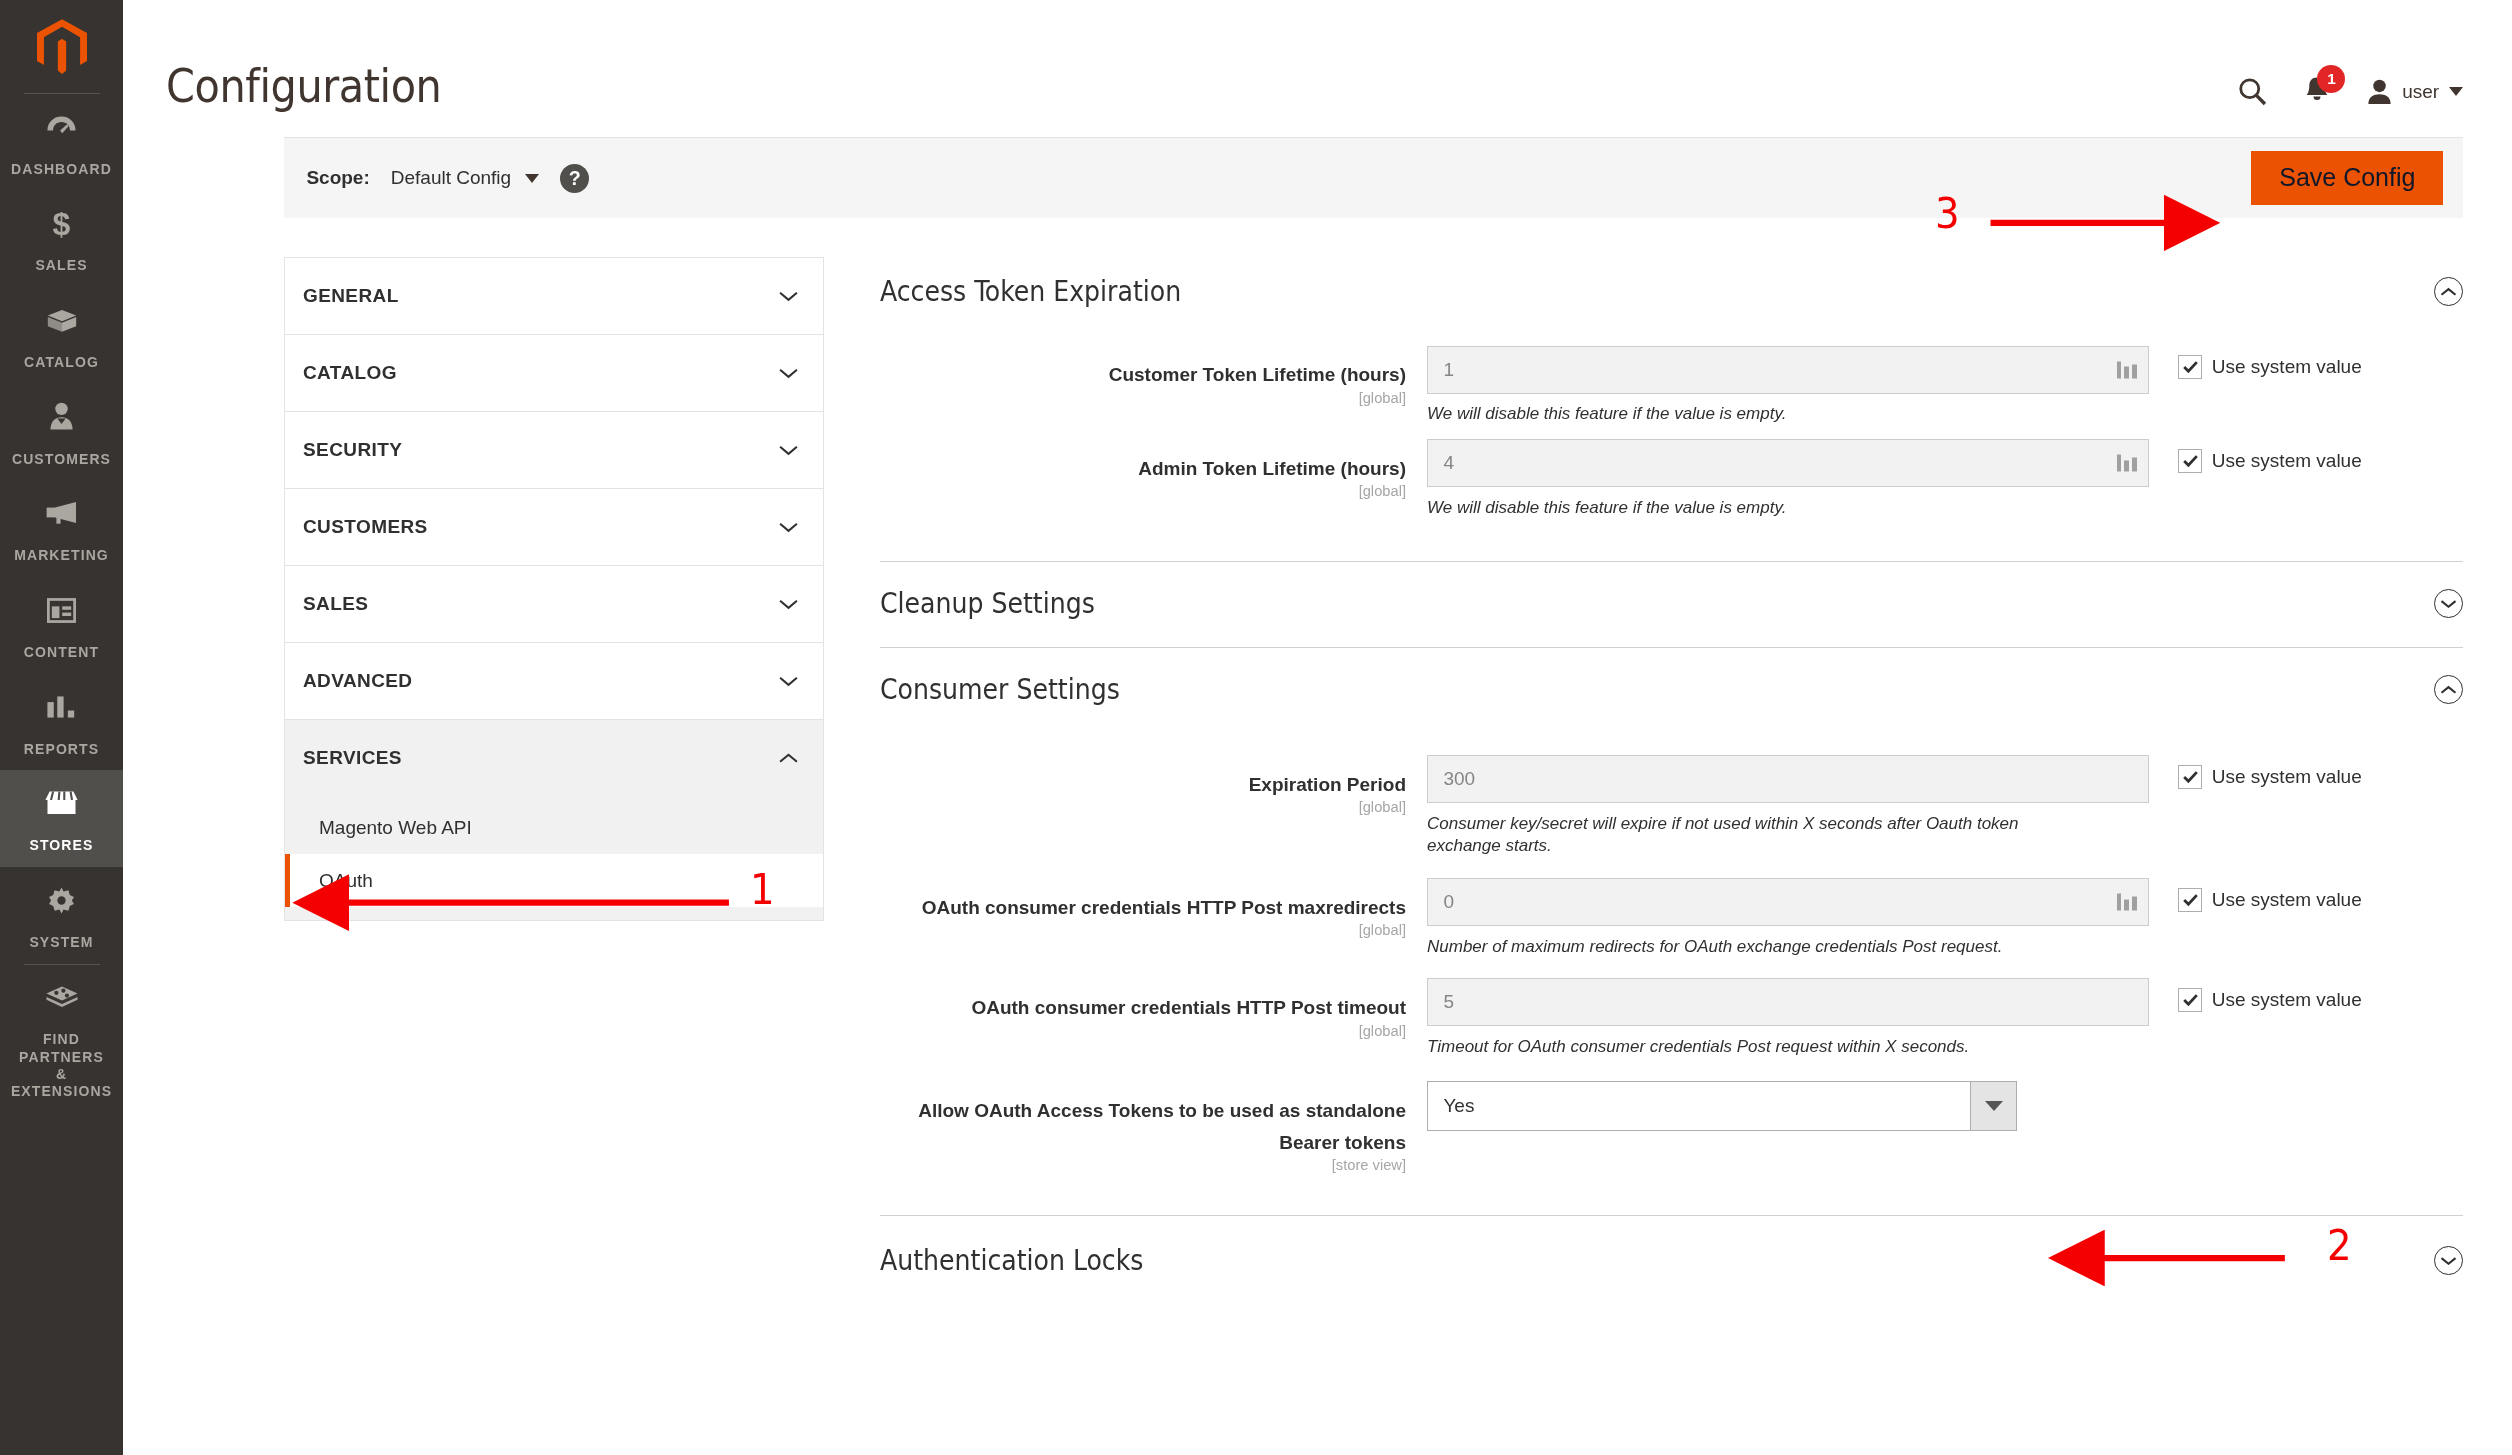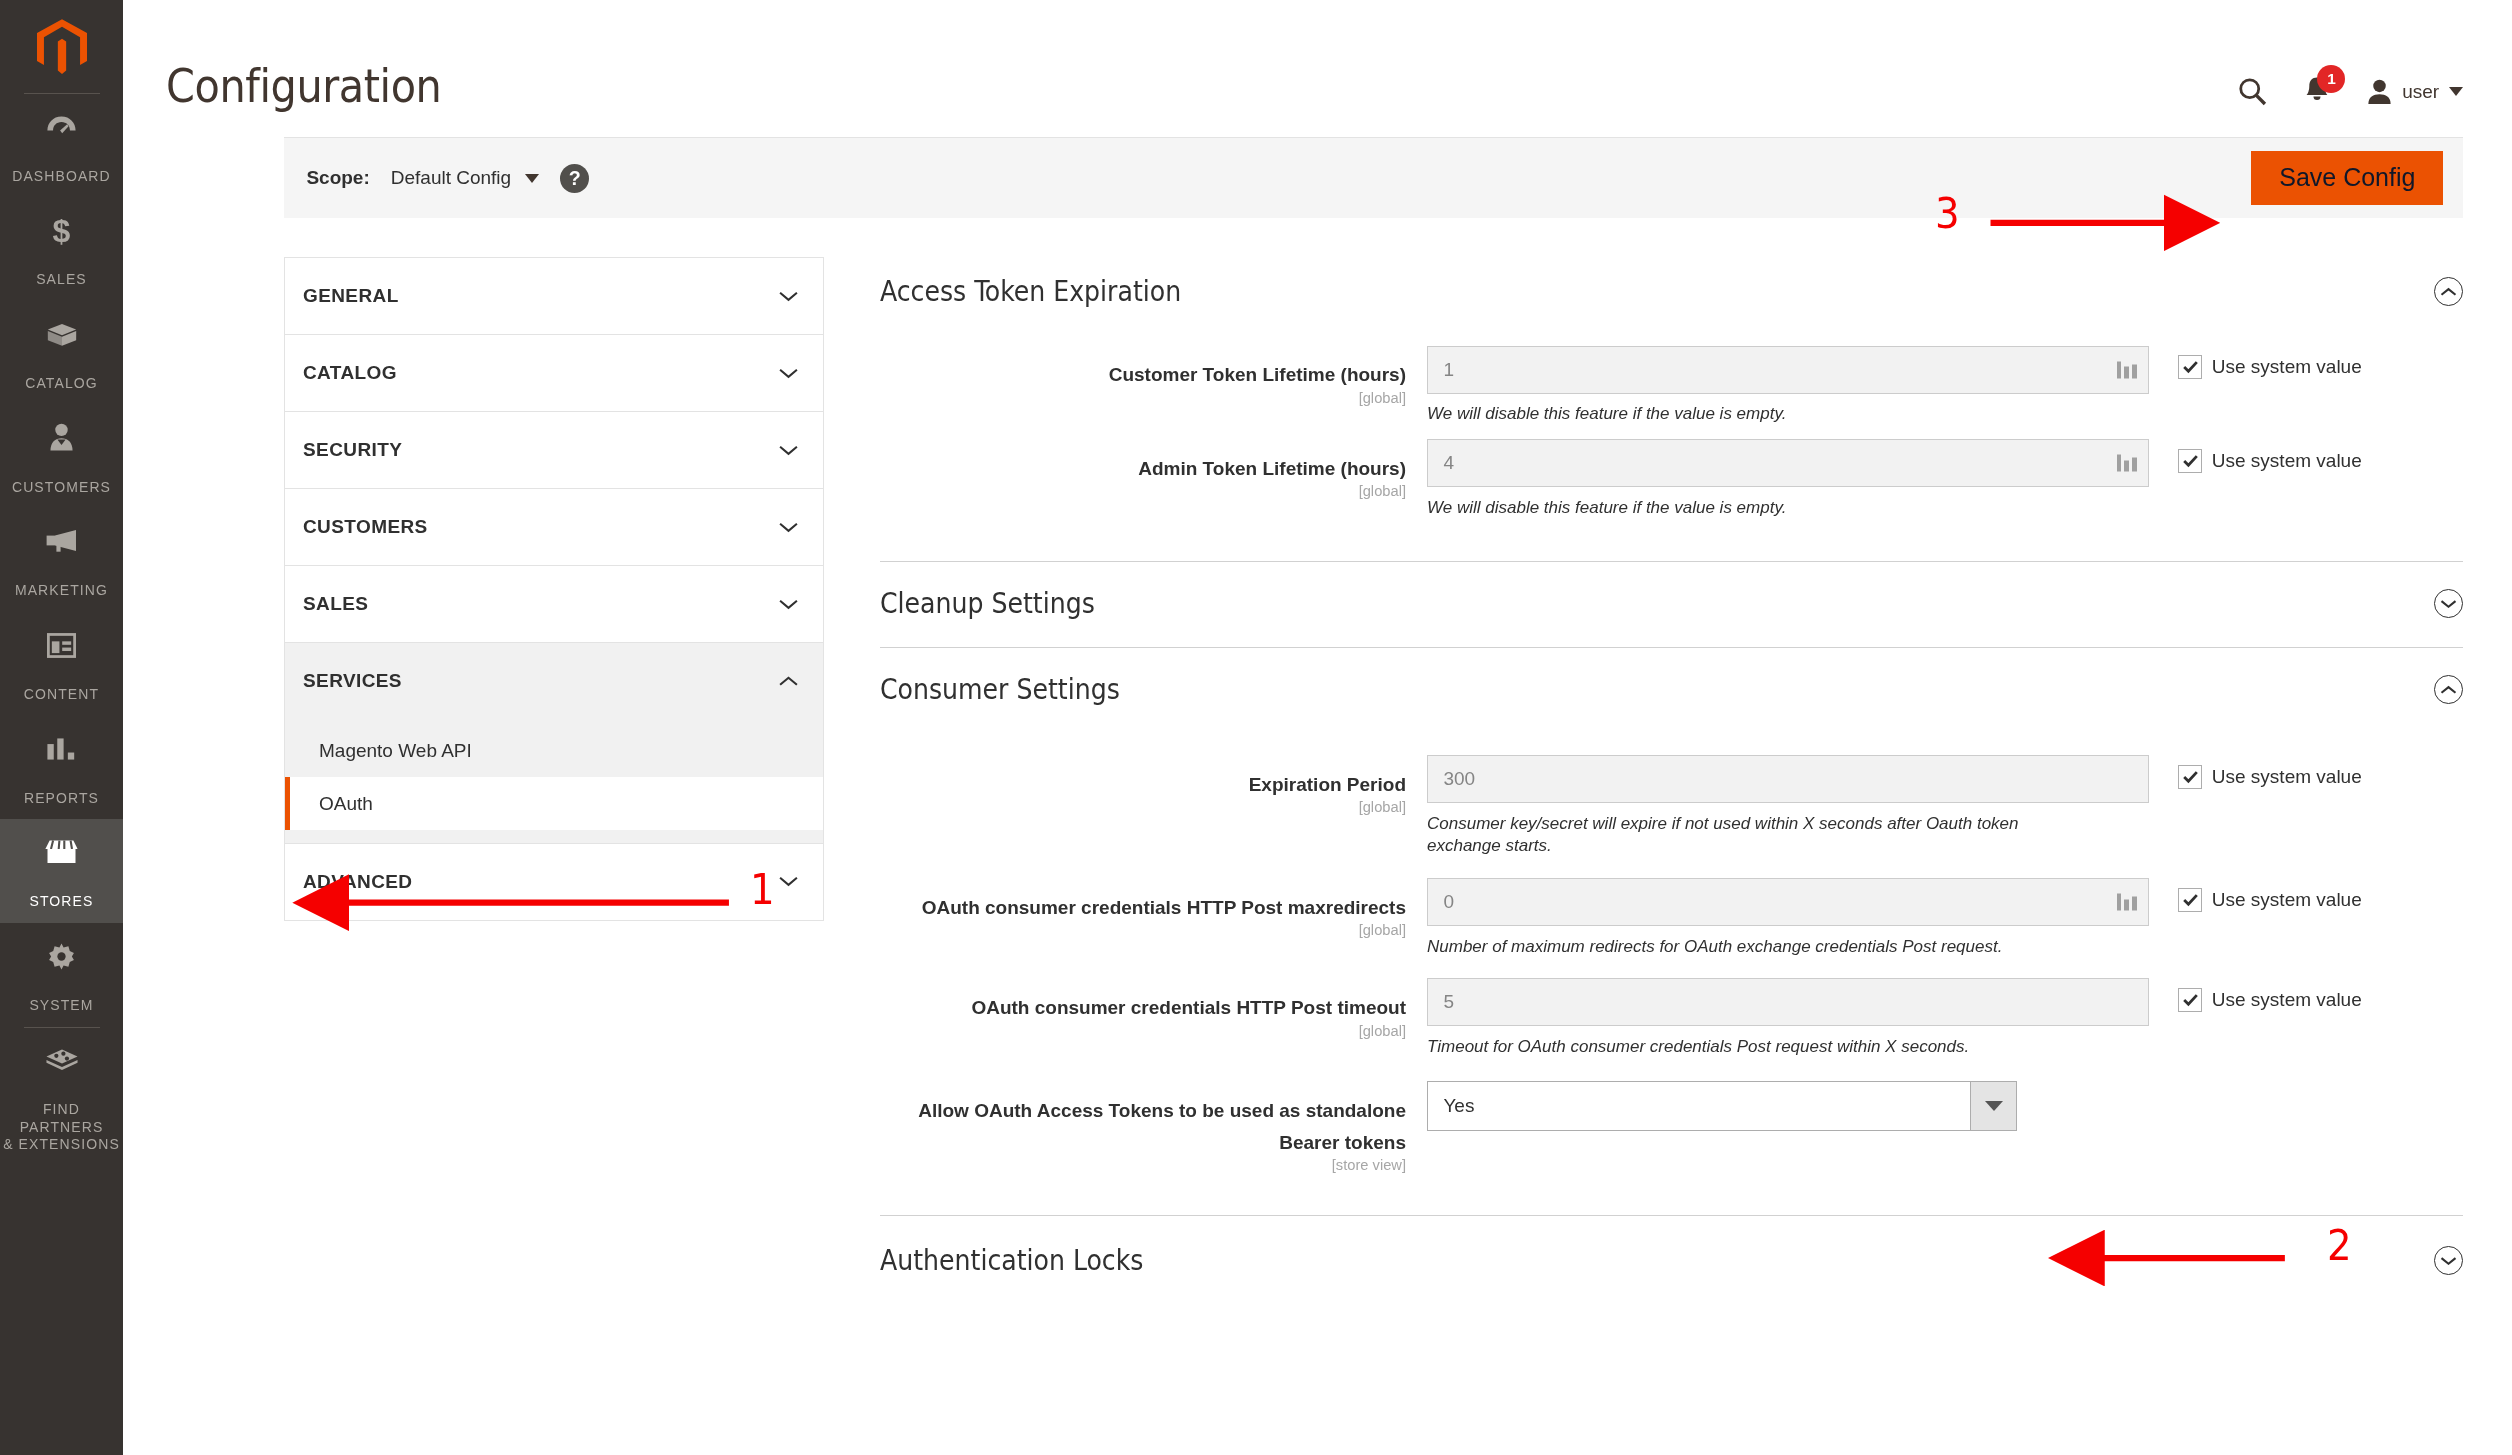--- a/index.html
+++ b/index.html
@@ -19,22 +19,22 @@
   .logo-wrap { height: 93px; display: flex; align-items: center; justify-content: center; }
   .logo { width: 50px; height: 56px; }
   .side-div { width: 76px; height: 0.7px; background: #58534e; margin: 0 auto; }
   .side-item {
     padding: 14px 2.8px 12.6px; text-align: center; cursor: pointer; position: relative;
   }
   .side-item.active { background: #514f4c; }
   .side-ico { height: 38px; display: flex; align-items: center; justify-content: center; }
   .side-ico svg { display: block; }
   .side-label {
-    margin-top: 22px; font-size: 14px; letter-spacing: 1.1px;
-    color: #aaa6a0; line-height: 1.22; font-weight: 400;
+    margin-top: 15px; font-size: 14px; letter-spacing: 1.1px;
+    color: #aaa6a0; line-height: 1.22; font-weight: 700;
   }
   .side-item.active .side-label { color: #ffffff; }
 
   
   .main { flex: 1; height: 1455px; background: #ffffff; position: relative; }
 
   .page-header {
     height: 137px; padding: 0 49px 0 43px;
     display: flex; align-items: flex-start; justify-content: space-between;
     background: #ffffff;
@@ -372,38 +372,38 @@
         <div class="nav-sec">
           <div class="nav-head">
             <span class="nav-head-lbl">SALES</span>
             <svg class="chev" viewBox="0 0 30 18">
                 <polyline points="3,4 15,14 27,4" fill="none" stroke="#303030" stroke-width="3"></polyline>
               </svg>
           </div>
         </div>
 
         <div class="nav-sec">
+          <div class="nav-head">
+            <span class="nav-head-lbl">ADVANCED</span>
+            <svg class="chev" viewBox="0 0 30 18">
+                <polyline points="3,4 15,14 27,4" fill="none" stroke="#303030" stroke-width="3"></polyline>
+              </svg>
+          </div>
+        </div>
+
+        <div class="nav-sec">
           <div class="nav-head open">
             <span class="nav-head-lbl">SERVICES</span>
             <svg class="chev" viewBox="0 0 30 18">
                 <polyline points="3,14 15,4 27,14" fill="none" stroke="#303030" stroke-width="3"></polyline>
               </svg>
           </div>
           <div class="nav-children">
             <div class="nav-child">Magento Web API</div>
             <div class="nav-child current">OAuth</div>
-          </div>
-        </div>
-
-        <div class="nav-sec">
-          <div class="nav-head">
-            <span class="nav-head-lbl">ADVANCED</span>
-            <svg class="chev" viewBox="0 0 30 18">
-                <polyline points="3,4 15,14 27,4" fill="none" stroke="#303030" stroke-width="3"></polyline>
-              </svg>
           </div>
         </div>
       </div>
 
       <div class="form-col">
 
         <div class="fsec">
           <div class="fsec-head">
             <span class="fsec-title">Access Token Expiration</span>
             <span class="circ-toggle">

